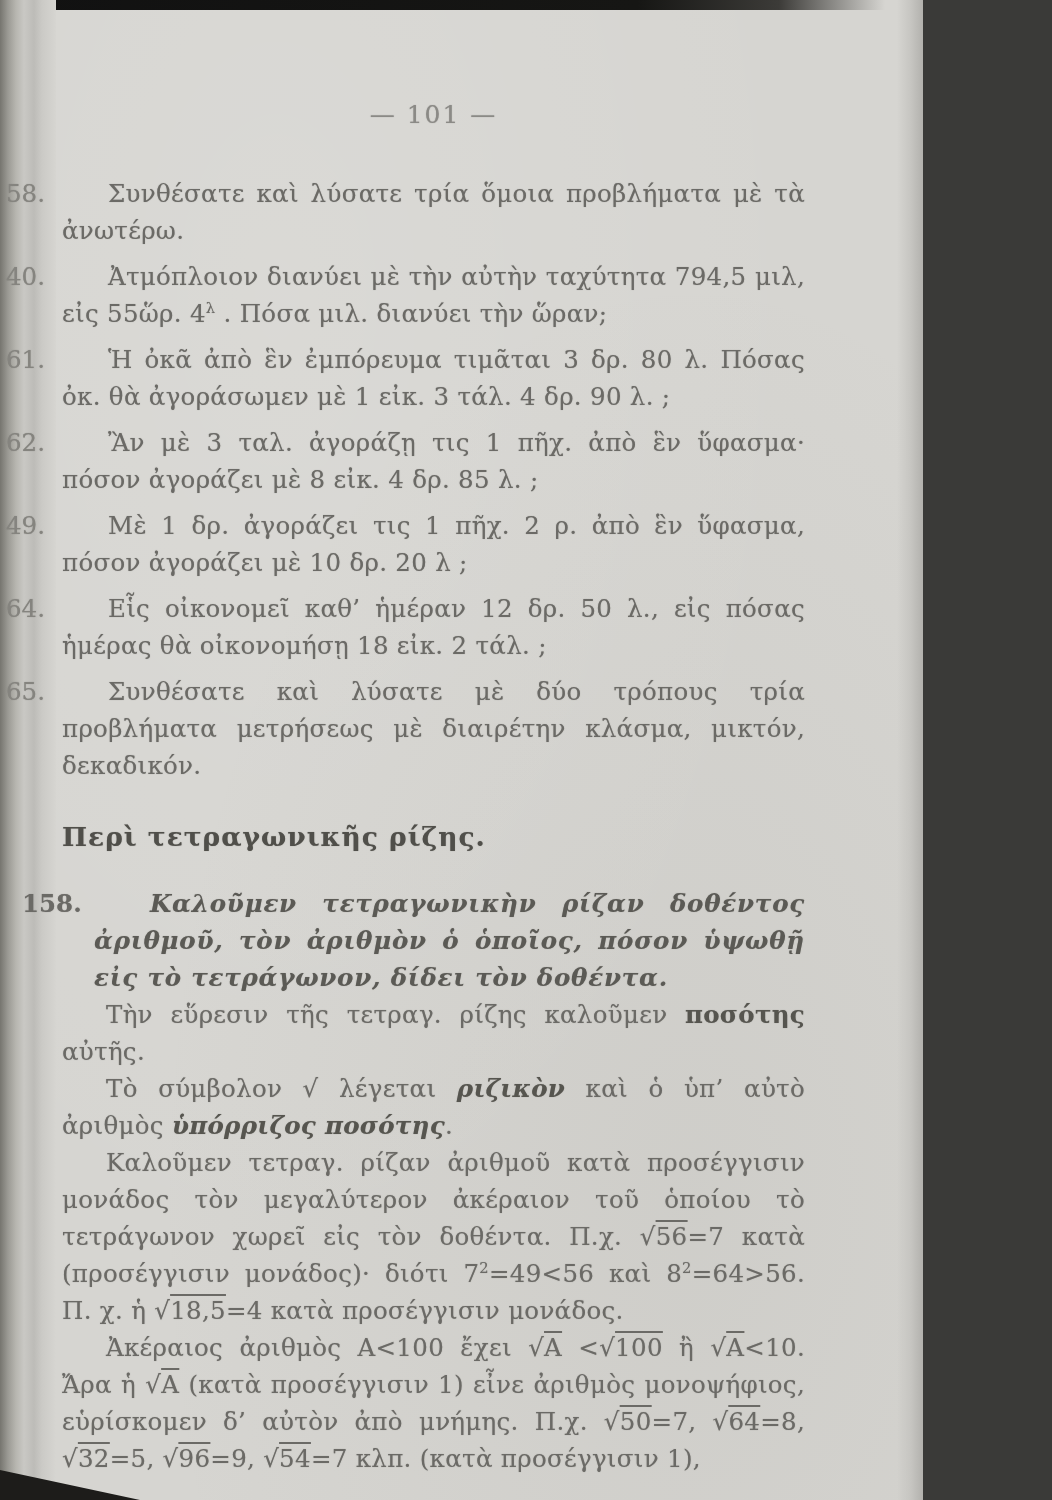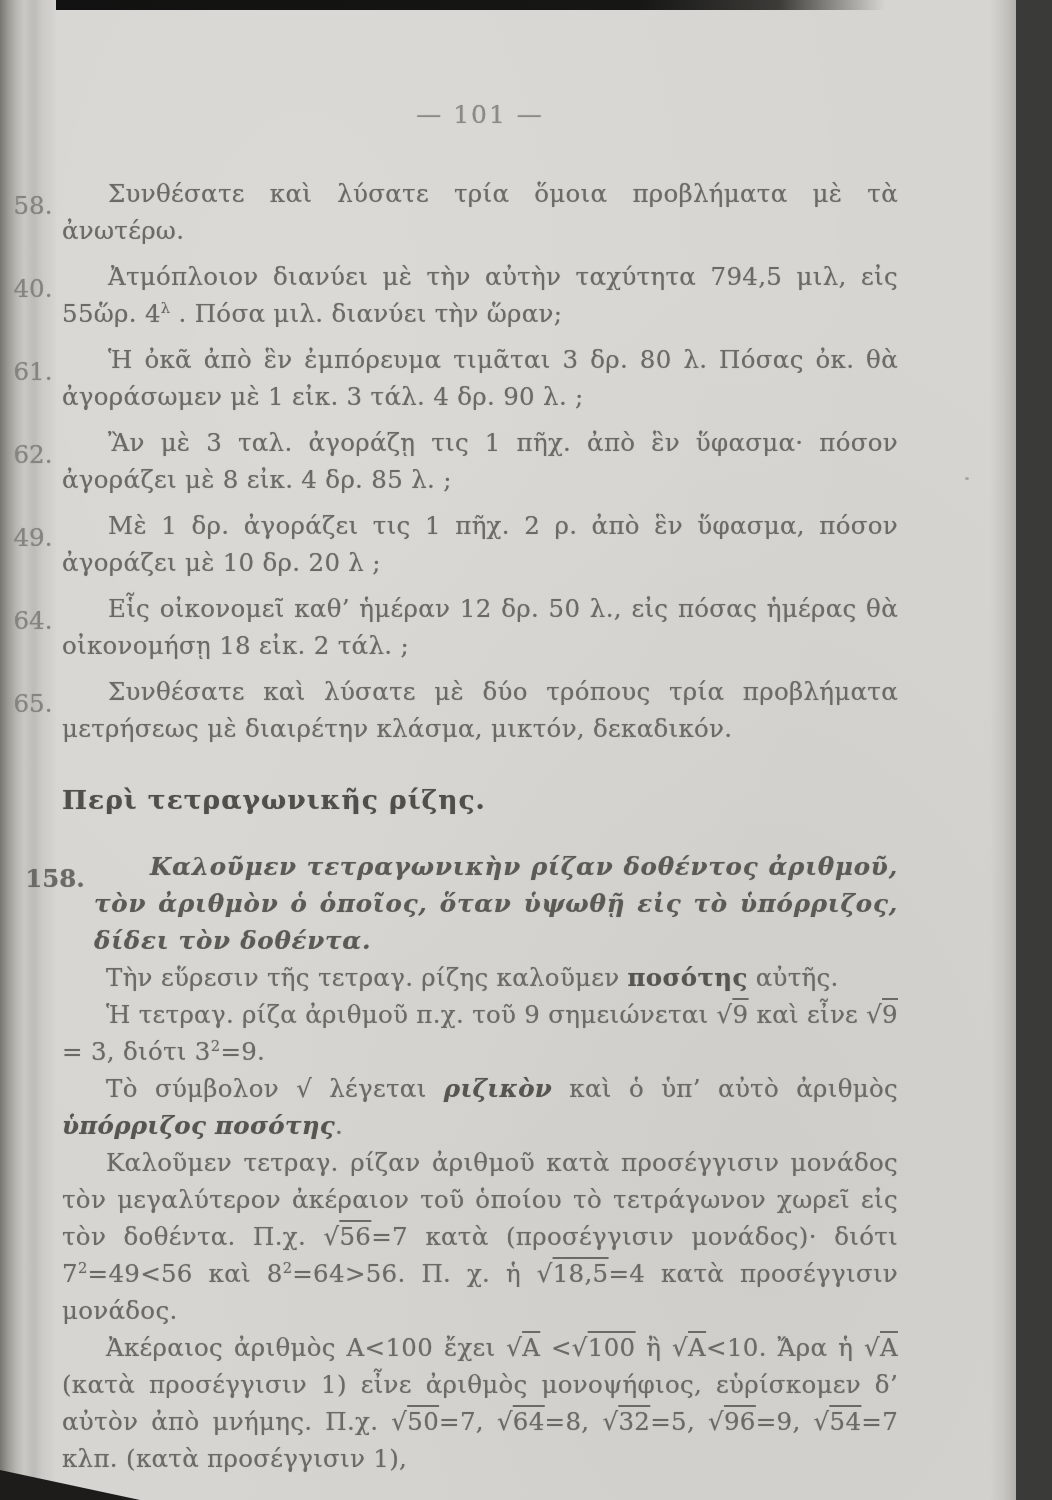--- a/index.html
+++ b/index.html
@@ -2,21 +2,21 @@
 <html><head>
 <meta charset="utf-8">
 <style>
   html,body{margin:0;padding:0;}
   body{
     width:1052px;height:1500px;
     background:#3a3a38;
     font-family:"DejaVu Serif","Liberation Serif",serif;
   }
   .page{
-    position:relative;width:1016px;height:1500px;overflow:hidden;
+    position:relative;width:923px;height:1500px;overflow:hidden;
     background:
       radial-gradient(ellipse at 30% 20%, rgba(255,255,255,0.10), rgba(0,0,0,0) 60%),
       radial-gradient(ellipse at 75% 80%, rgba(120,118,110,0.08), rgba(0,0,0,0) 55%),
       #d6d5d1;
     color:#6b6a66;
     text-decoration:underline;
   }
   
   .edge-top{
     position:absolute;top:0;left:0;height:10px;width:885px;
@@ -49,22 +49,22 @@
   }
   .pageno{
     text-align:center;color:#8b8a86;font-size:25px;
     letter-spacing:2px;margin-bottom:42px;text-indent:0;
   }
   p{margin:0;}
   .cont{text-indent:0;}
   .ex{position:relative;margin-top:9px;}
   .ex .txt{display:block;text-indent:46px;}
   .num{
-    position:absolute;left:-56px;top:12px;width:54px;
-    color:#85847f;text-align:center;text-indent:0;letter-spacing:0;
+    position:absolute;left:-56px;top:0;width:54px;
+    color:#85847f;text-align:left;text-indent:0;letter-spacing:0;
   }
   .heading{
     text-align:left;font-weight:bold;color:#504f4a;
     font-size:26.5px;letter-spacing:1px;
     margin:34px 0 30px 0;text-indent:0;
     text-shadow:0 0 1px rgba(80,79,74,0.5);
   }
   .sec{position:relative;margin-left:32px;}
   .sec .txt{display:block;text-indent:56px;}
   .sec .num{left:-72px;width:66px;font-weight:bold;color:#6b6a66;}
@@ -115,22 +115,21 @@
     </p>
     <p class="ex">
       <span class="num">65.</span>
       <span class="txt">Συνθέσατε καὶ λύσατε μὲ δύο τρόπους τρία προβλήματα μετρήσεως μὲ διαιρέτην κλάσμα, μικτόν, δεκαδικόν.</span>
     </p>
 
     <p class="heading">Περὶ τετραγωνικῆς ρίζης.</p>
 
     <p class="ex sec lead">
       <span class="num">158.</span>
-      <span class="txt">Καλοῦμεν τετραγωνικὴν ρίζαν δοθέντος ἀριθμοῦ, τὸν ἀριθμὸν ὁ ὁποῖος, ὅταν ὑψωθῇ εἰς τὸ ὑπόρριζος, δίδει τὸν δοθέντα.</span>
+      <span class="txt">Καλοῦμεν τετραγωνικὴν ρίζαν δοθέντος ἀριθμοῦ, τὸν ἀριθμὸν ὁ ὁποῖος, πόσον ὑψωθῇ εἰς τὸ τετράγωνον, δίδει τὸν δοθέντα.</span>
     </p>
 
     <p class="para">Τὴν εὕρεσιν τῆς τετραγ. ρίζης καλοῦμεν <b>ποσότης</b> αὐτῆς.</p>
-    <p class="para">Ἡ τετραγ. ρίζα ἀριθμοῦ π.χ. τοῦ 9 σημειώνεται √<r>9</r> καὶ εἶνε √<r>9</r> = 3, διότι 3<sup>2</sup>=9.</p>
     <p class="para">Τὸ σύμβολον √ λέγεται <b><i>ριζικὸν</i></b> καὶ ὁ ὑπ’ αὐτὸ ἀριθμὸς <b><i>ὑπόρριζος ποσότης</i></b>.</p>
     <p class="para">Καλοῦμεν τετραγ. ρίζαν ἀριθμοῦ κατὰ προσέγγισιν μονάδος τὸν μεγαλύτερον ἀκέραιον τοῦ ὁποίου τὸ τετράγωνον χωρεῖ εἰς τὸν δοθέντα. Π.χ. √<r>56</r>=7 κατὰ (προσέγγισιν μονάδος)· διότι 7<sup>2</sup>=49&lt;56 καὶ 8<sup>2</sup>=64&gt;56. Π. χ. ἡ √<r>18,5</r>=4 κατὰ προσέγγισιν μονάδος.</p>
     <p class="para">Ἀκέραιος ἀριθμὸς Α&lt;100 ἔχει √<r>Α</r> &lt;√<r>100</r> ἢ √<r>Α</r>&lt;10. Ἄρα ἡ √<r>Α</r> (κατὰ προσέγγισιν 1) εἶνε ἀριθμὸς μονοψήφιος, εὑρίσκομεν δ’ αὐτὸν ἀπὸ μνήμης. Π.χ. √<r>50</r>=7, √<r>64</r>=8, √<r>32</r>=5, √<r>96</r>=9, √<r>54</r>=7 κλπ. (κατὰ προσέγγισιν 1),</p>
   </div>
 </div>
 
 </body></html>

